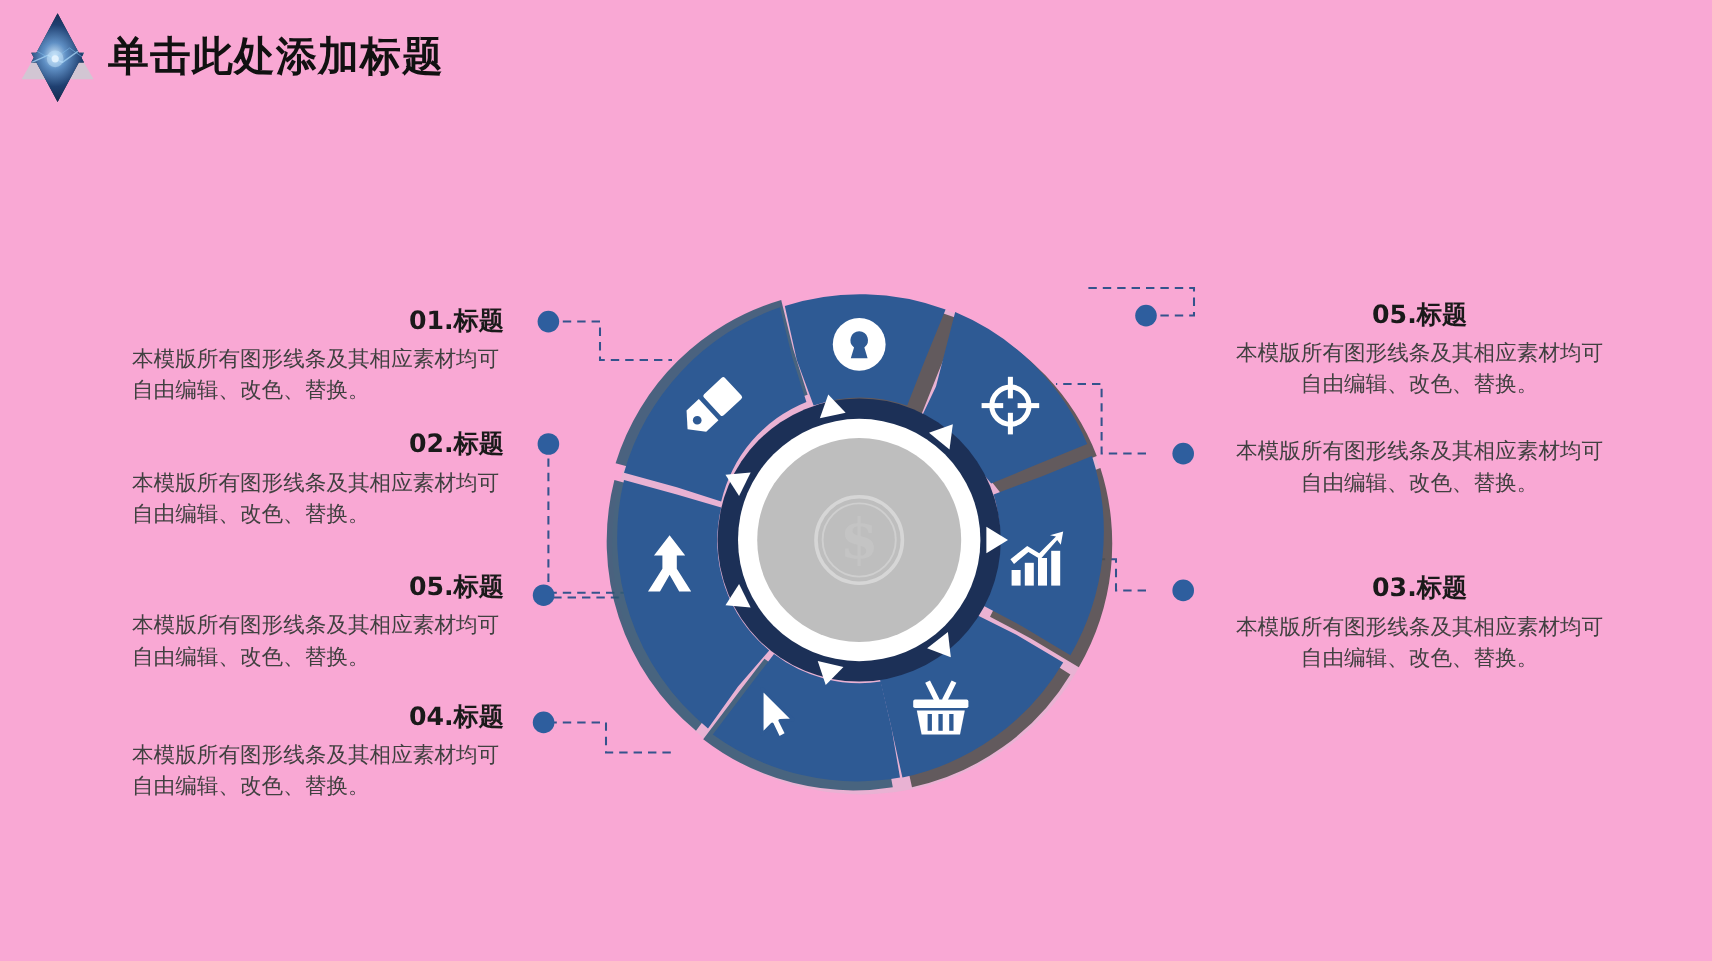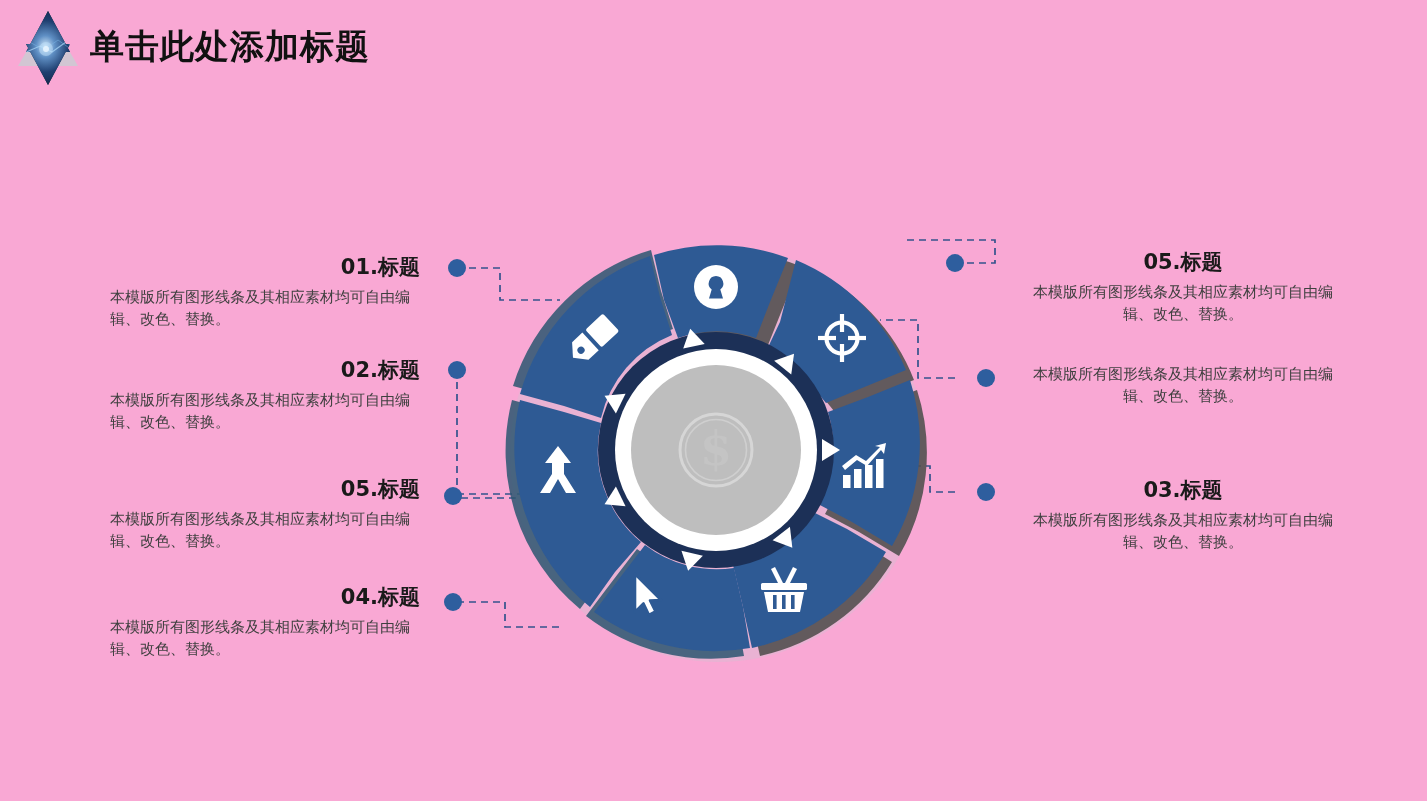--- a/index.html
+++ b/index.html
@@ -53,25 +53,25 @@
   }
   .txt-block .heading {
     font-size: 21px;
     font-weight: bold;
     color: #1a1a1a;
     margin: 0 0 6px 0;
     font-family: "DejaVu Sans", "Liberation Sans", sans-serif;
     line-height: 1.2;
   }
   .txt-block .body {
-    font-size: 15px;
+    font-size: 18px;
     color: #404040;
     line-height: 1.45;
     margin: 0;
-    font-family: Liberation Sans, sans-serif;
+    font-family: Liberation Serif, serif;
   }
   .left-block { text-align: right; }
   .left-block .body { text-align: left; }
   .right-block { text-align: center; }
 
   #block-01 { left: 110px; top: 255px; }
   #block-02 { left: 110px; top: 358px; }
   #block-03 { left: 110px; top: 477px; }
   #block-04 { left: 110px; top: 585px; }
 

